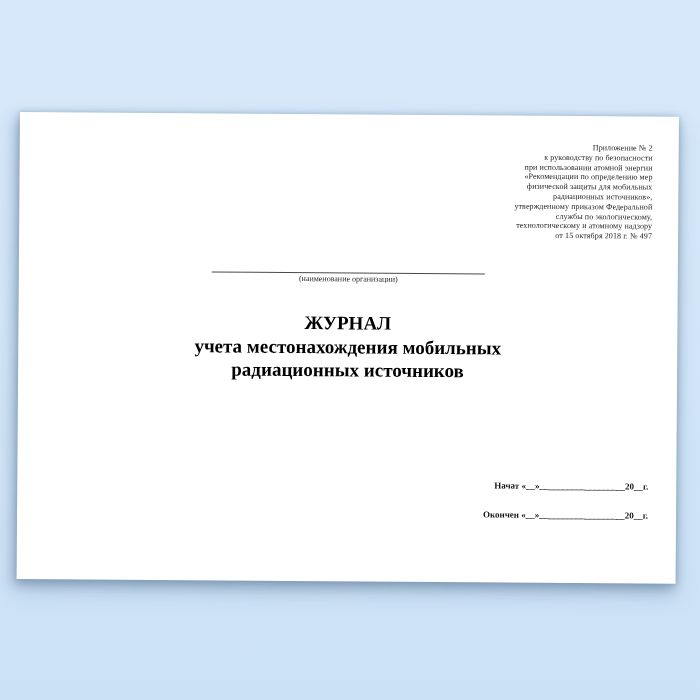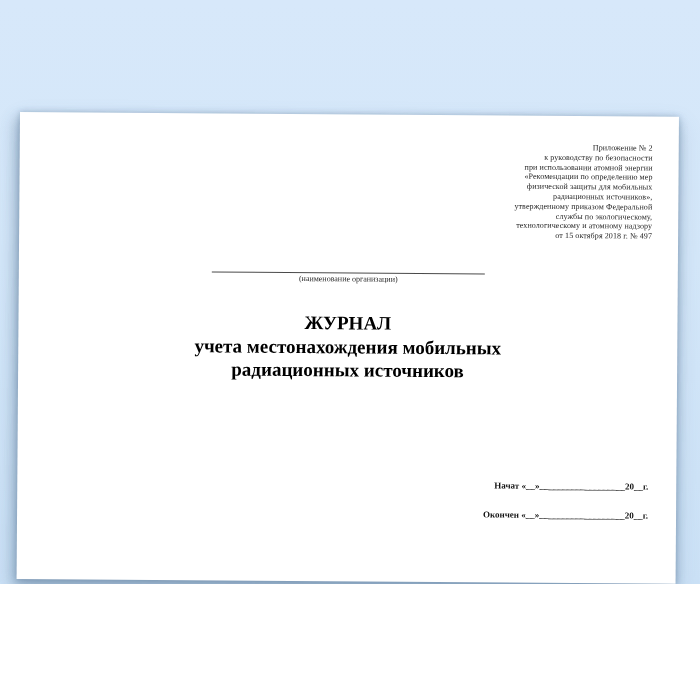--- a/index.html
+++ b/index.html
@@ -5,21 +5,21 @@
   html, body {
     margin: 0;
     padding: 0;
     width: 700px;
     height: 700px;
     overflow: hidden;
   }
   .scene {
     position: relative;
     width: 700px;
-    height: 584px;
+    height: 700px;
     background: linear-gradient(180deg, #d7e8fa 0%, #d4e7f9 45%, #cbe1f6 100%);
     overflow: hidden;
   }
   .paper {
     position: absolute;
     left: 20px;
     top: 112px;
     width: 659px;
     height: 467px;
     background: #ffffff;

